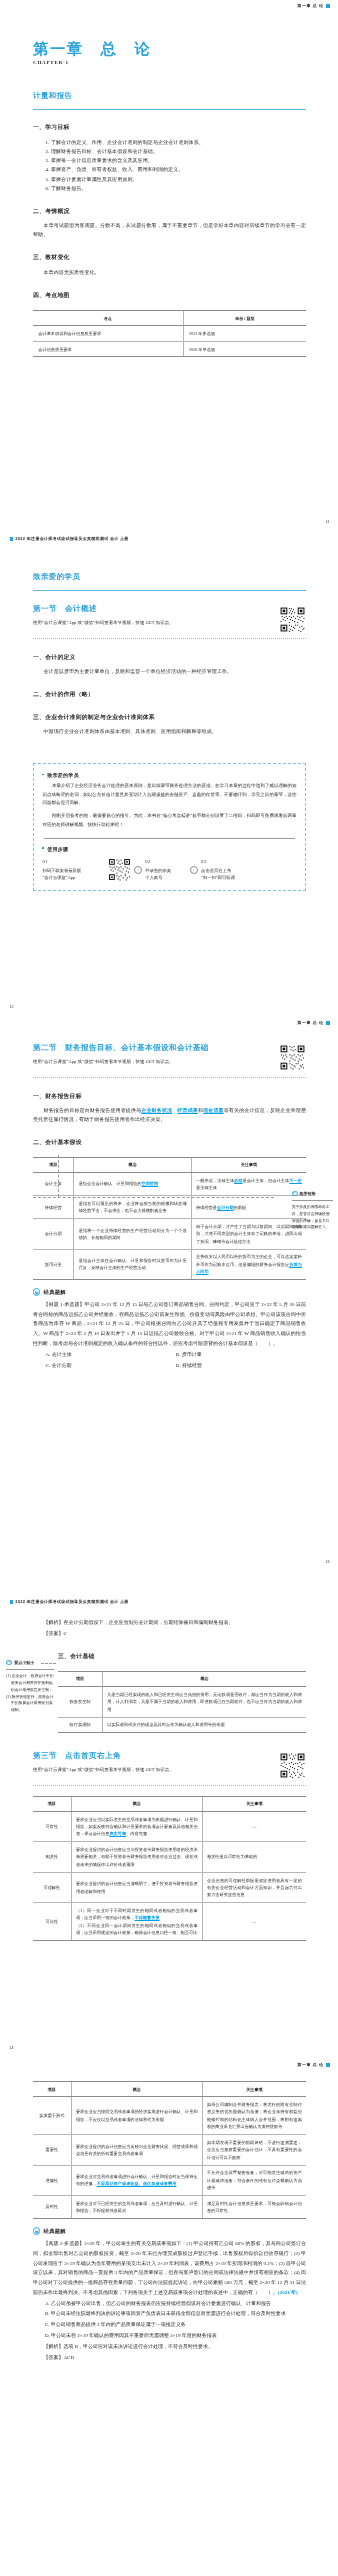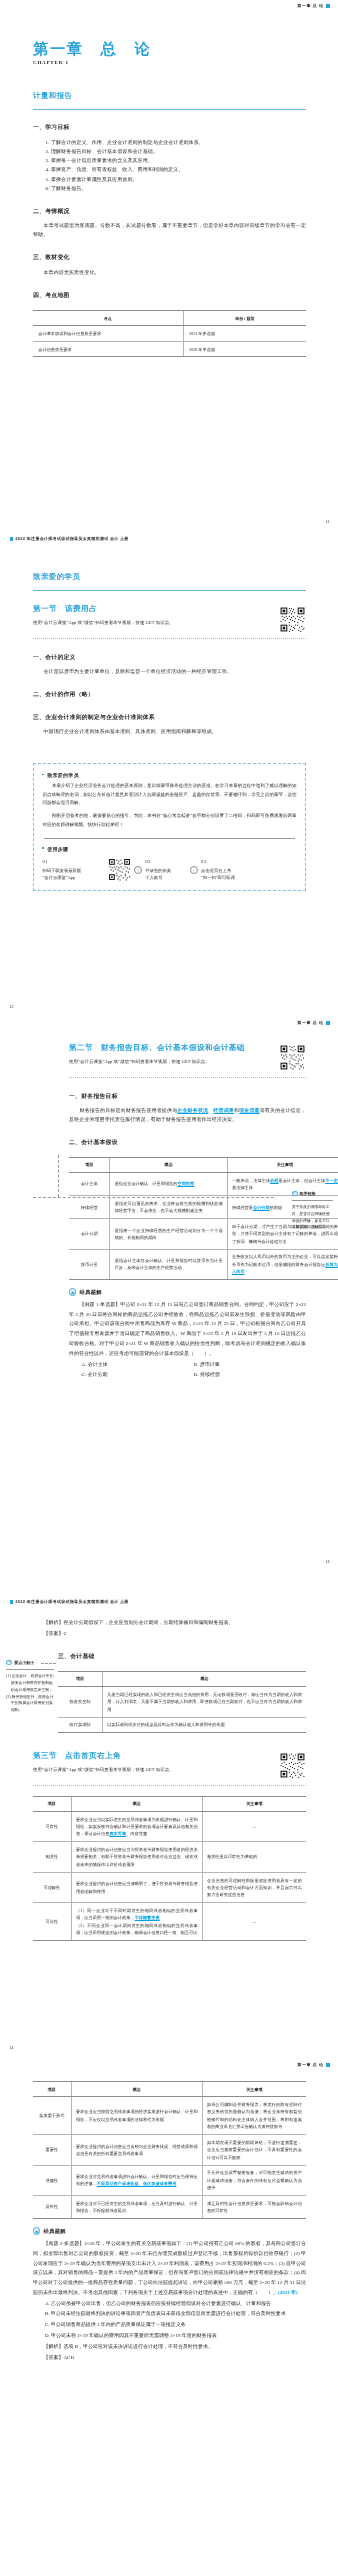--- a/index.html
+++ b/index.html
@@ -423,21 +423,21 @@
 <div class="page" style="height:484px;">
 
   <div class="runhead-left">
     <span class="sq"></span><span>2022 年注册会计师考试应试指导及全真模拟测试   会计   上册</span>
   </div>
 
   <div class="core-title">致亲爱的学员</div>
   <div class="rule-thick"></div>
 
   <div class="sectionhead">
-    <h2>第一节　该费用占</h2>
+    <h2>第一节　会计概述</h2>
     <div class="note">使用“会计云课堂”App 或“微信”扫码查看本节视频，快速 GET 知识点。</div>
     <div class="qr">
       <svg width="27" height="27" viewBox="0 0 52 52" aria-hidden="true">
         <rect x="0" y="0" width="52" height="52" fill="#fff"></rect>
         <g fill="#111">
           <rect x="3" y="3" width="13" height="13"></rect>
             <rect x="5" y="5" width="9" height="9" fill="#fff"></rect>
             <rect x="7" y="7" width="5" height="5"></rect>
           <rect x="36" y="3" width="13" height="13"></rect>
             <rect x="38" y="5" width="9" height="9" fill="#fff"></rect>
@@ -580,21 +580,21 @@
         <div class="num">03</div>
         <div style="white-space:pre-line;">点击首页右上角
 “扫一扫”即可听课</div>
       </div>
     </div>
   </div>
 
   <div class="folio-left" style="position:absolute; bottom:8.4px; left:0;">12</div>
 </div>
 
-<div class="page" style="height:579px;padding-left:36px;">
+<div class="page" style="height:579px;">
 
   <div class="runhead-right">
     <span>第一章  总  论</span><span class="sq"></span>
   </div>
 
   <div class="sectionhead" style="margin-top:18px;">
     <h2>第二节　财务报告目标、会计基本假设和会计基础</h2>
     <div class="note">使用“会计云课堂”App 或“微信”扫码查看本节视频，快速 GET 知识点。</div>
     <div class="qr">
       <svg width="27" height="27" viewBox="0 0 52 52" aria-hidden="true">

